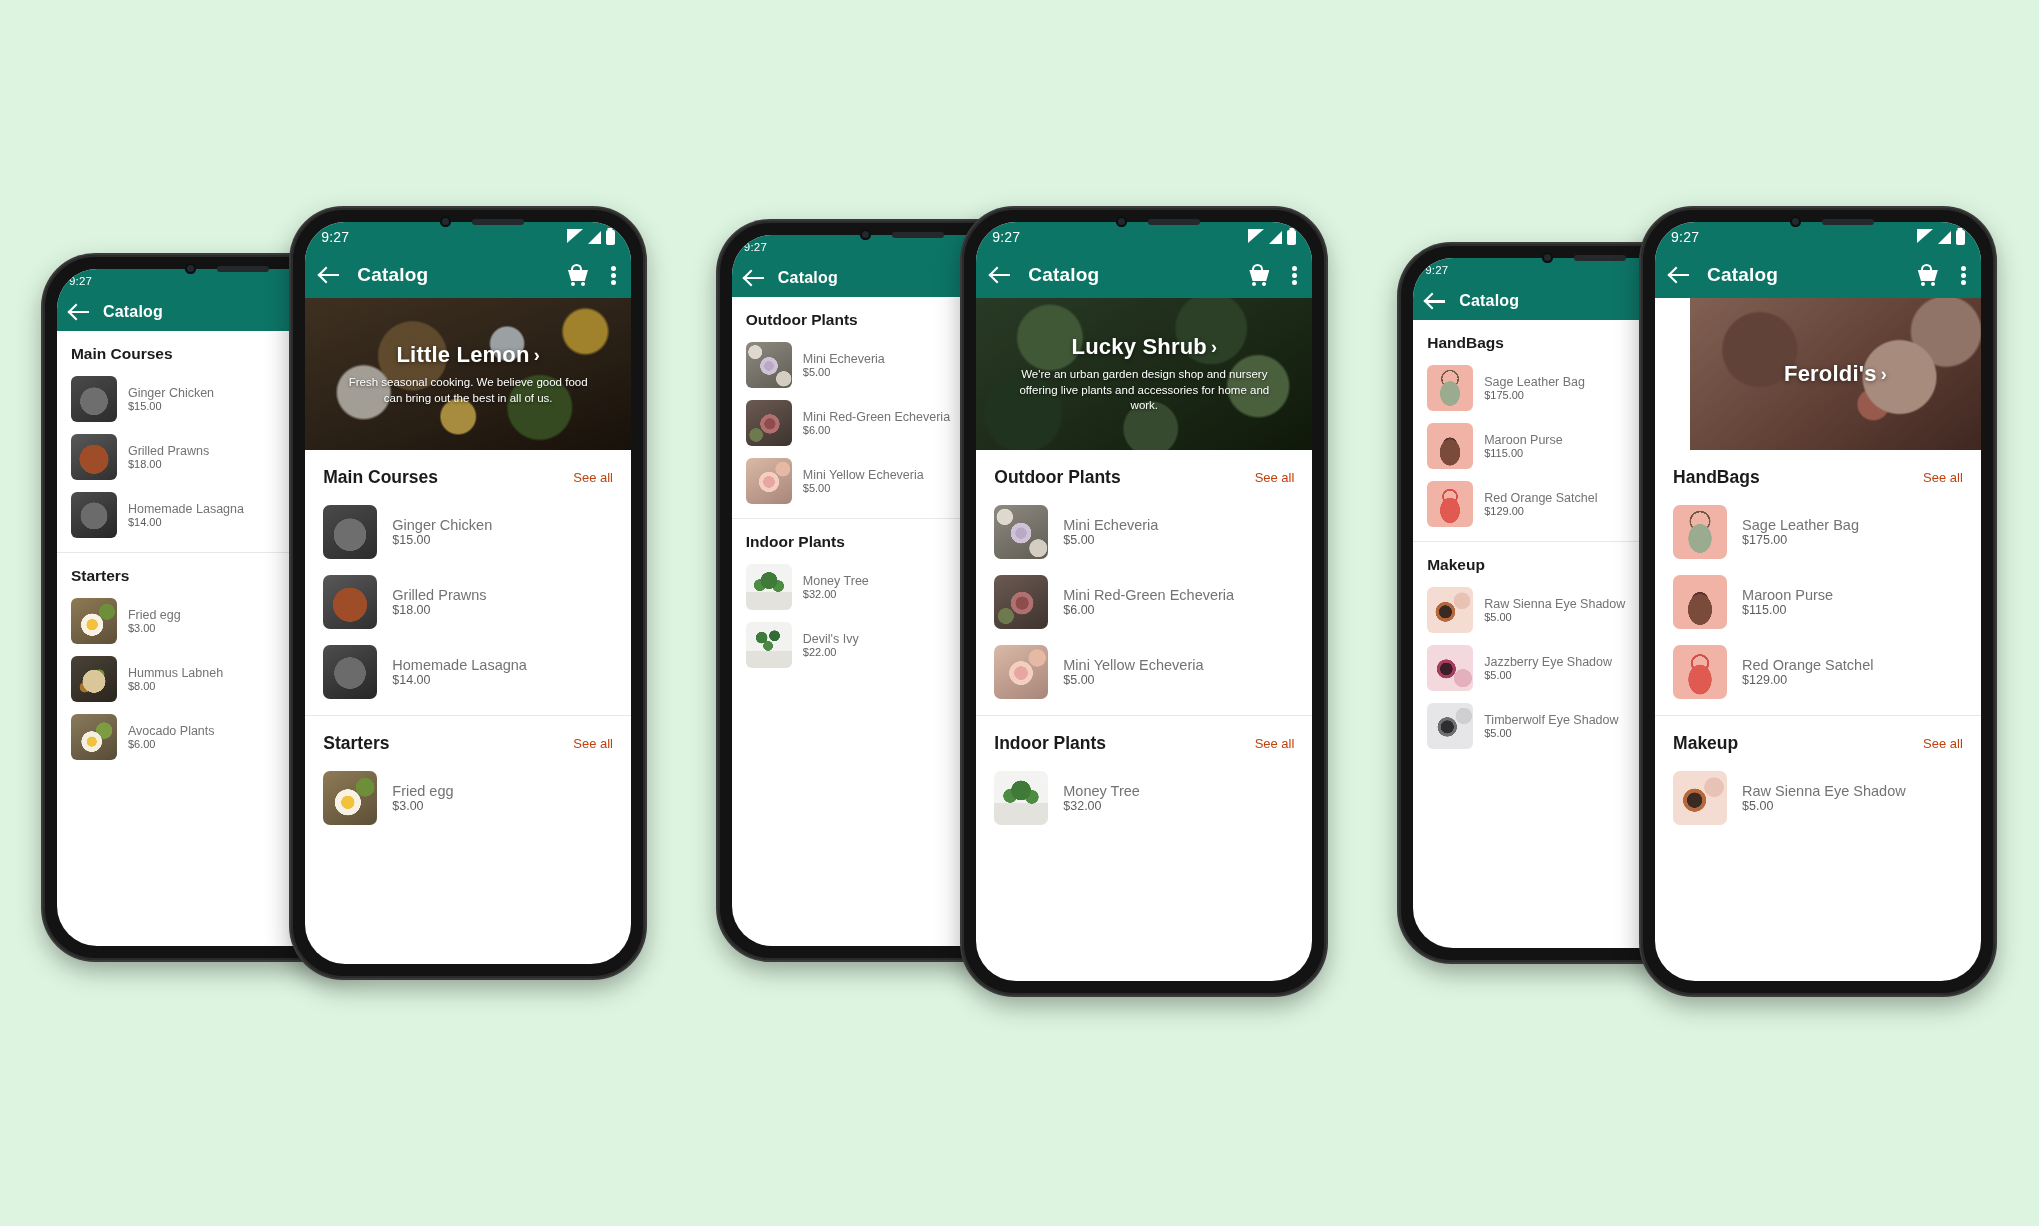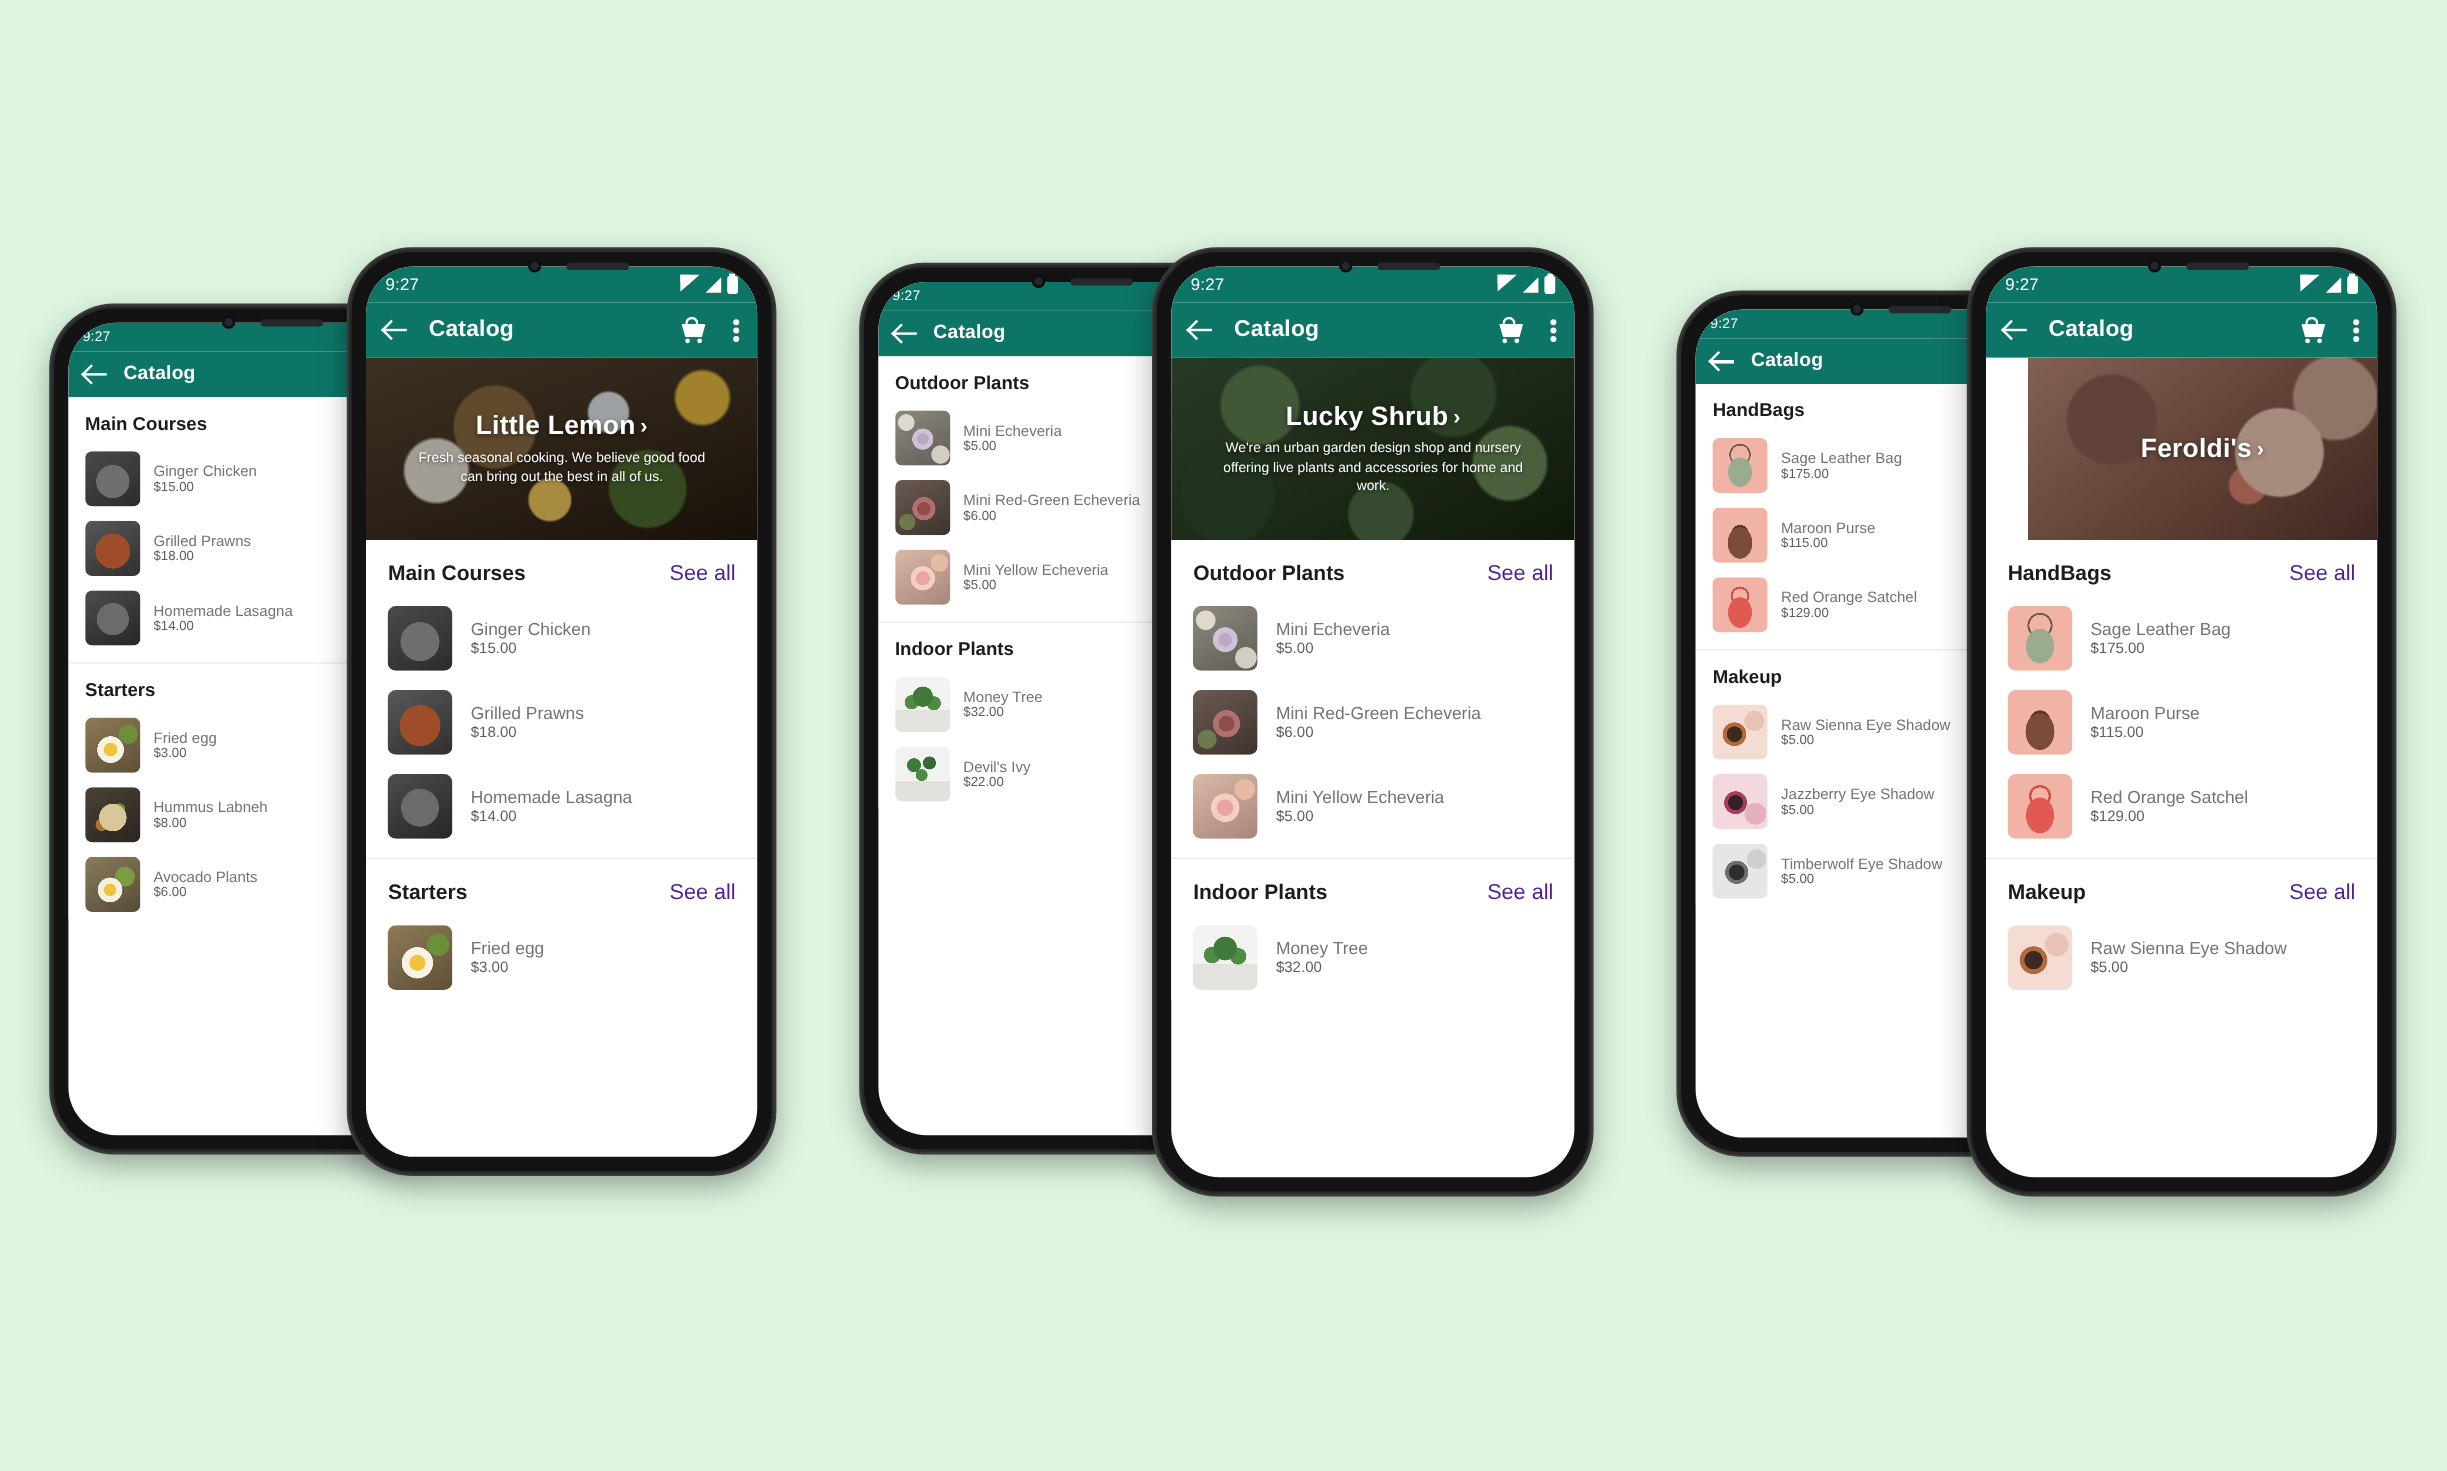--- a/index.html
+++ b/index.html
@@ -118,21 +118,21 @@
       linear-gradient(140deg,#b98b78,#8a5c4c 55%,#5a3930);
     margin-left: 35px;
   }
 
   
   .sheet { background:#fff; }
   .sec-head {
     display:flex; align-items:center; padding:17px 18px 9px 18px;
   }
   .sec-title { font-size:17.5px; font-weight:bold; color:#1b1b1b; }
-  .sec-seeall { margin-left:auto; font-size:18px; color:#4c1d95; font-weight:normal; }
+  .sec-seeall { margin-left:auto; font-size:13px; color:#c2410c; font-weight:normal; }
   .divider { height:1px; background:#e8e8e8; margin:8px 0 0 0; }
 
   .row { display:flex; align-items:center; gap:15px; padding:8px 18px; }
   .thumb { width:54px; height:54px; border-radius:7px; flex:0 0 auto; overflow:hidden; }
   .row .meta { min-width:0; }
   .row .pname { font-size:14.5px; color:#737373; white-space:nowrap; }
   .row .pprice { font-size:12.5px; color:#5d5d5d; margin-top:0; }
 
   
   .small .sec-head { padding:14px 14px 7px 14px; }

